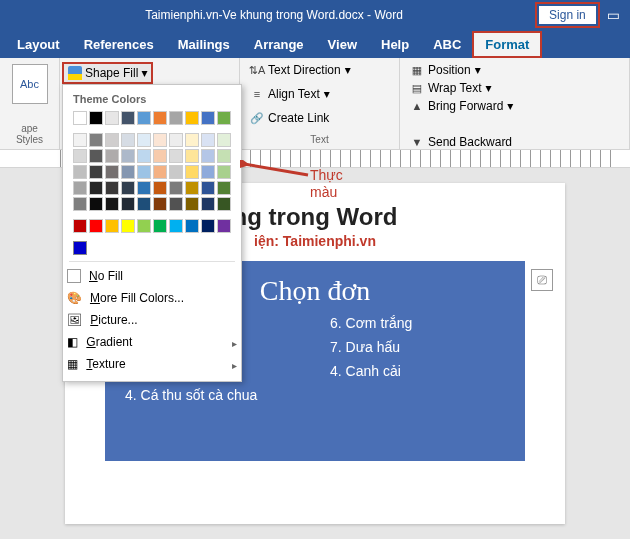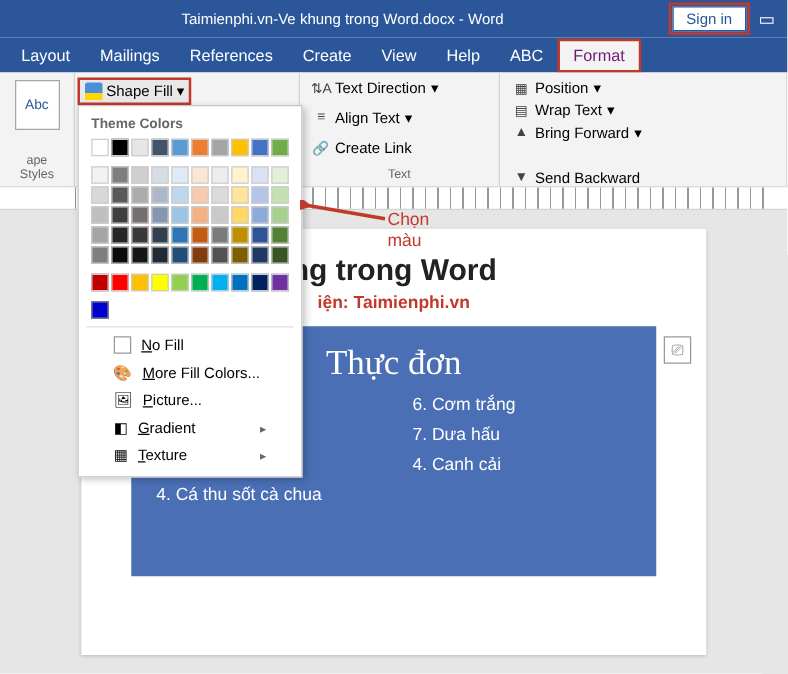--- a/index.html
+++ b/index.html
@@ -1,23 +1,23 @@
 <!DOCTYPE html>
 <html><head>
 <meta charset="utf-8">
 <style>
 * { margin:0; padding:0; box-sizing:border-box; font-family:"Segoe UI",Arial,sans-serif; }
 body { background:#fff; width:630px; height:539px; overflow:hidden; position:relative; }
 .title-bar { background:#2b579a; height:30px; display:flex; align-items:center; padding:0 10px; color:#fff; font-size:12px; }
 .title-text { flex:1; text-align:center; }
 .sign-in-btn { background:#fff; color:#2b579a; border:1px solid #2b579a; padding:2px 10px; font-size:12px; cursor:pointer; outline:2px solid #c0392b; outline-offset:1px; }
 .title-icons { margin-left:10px; font-size:14px; }
-.ribbon-tabs { background:#2b579a; height:28px; display:flex; align-items:center; padding:0 5px; color:#fff; font-size:13px; }
+.ribbon-tabs { background:#2b579a; height:28px; display:flex; align-items:center; padding:0 5px; color:#fff; font-size:13px;font-weight:bold; }
 .ribbon-tab { padding:5px 12px; cursor:pointer; }
-.ribbon-tab.active { background:#f3f3f3; color:#701a75; outline:2px solid #c0392b; outline-offset:-1px; }
+.ribbon-tab.active { background:#f3f3f3; color:#0369a1; outline:2px solid #c0392b; outline-offset:-1px; }
 .ribbon-content { background:#f3f3f3; height:92px; border-bottom:1px solid #d4d4d4; display:flex; position:relative; }
 .ribbon-group { border-right:1px solid #d4d4d4; padding:4px 8px; display:flex; flex-direction:column; justify-content:space-between; }
 .group-label { font-size:10px; color:#666; text-align:center; }
 .styles-group { width:60px; }
 .abc-box { width:36px; height:40px; border:1px solid #a6a6a6; background:#fff; display:flex; align-items:center; justify-content:center; color:#2b579a; font-size:11px; margin:2px auto; }
 .shape-fill-btn { display:inline-flex; align-items:center; gap:3px; padding:2px 4px; border:2px solid #c0392b; background:#e8e8e8; font-size:12px; cursor:pointer; position:absolute; left:62px; top:4px; z-index:5; }
 .bucket-icon { width:14px; height:14px; background:linear-gradient(to bottom,#4a90d9 60%,#ffd700 60%); border-radius:2px 2px 0 0; }
 .wordart-group { padding-left:70px; width:180px; display:flex; align-items:flex-start; gap:4px; }
 .big-a { font-size:32px; font-family:Georgia,serif; color:#5b9bd5; position:relative; top:6px; }
 .big-a::after { content:"▾"; font-size:10px; color:#666; position:absolute; right:-10px; bottom:2px;}
@@ -36,21 +36,21 @@
 .shape-box { background:#4a6fb5; margin:12px auto 0; width:420px; height:200px; padding:14px 20px; color:#fff; position:relative;}
 .shape-script { font-family:"Brush Script MT",cursive; font-size:28px; text-align:center; margin-bottom:8px;}
 .shape-cols { display:flex; gap:30px; font-size:14px;}
 .shape-col { flex:1; display:flex; flex-direction:column; gap:8px;}
 .layout-icon { position:absolute; right:-28px; top:8px; width:22px; height:22px; border:1px solid #999; background:#fff; display:flex; align-items:center; justify-content:center; font-size:12px; color:#666;}
 
 .color-dropdown { position:absolute; left:62px; top:26px; width:180px; background:#fff; border:1px solid #c6c6c6; box-shadow:2px 2px 6px rgba(0,0,0,0.25); z-index:100; padding:6px 0;}
 .cd-section { padding:2px 10px 4px; font-size:11px; font-weight:bold; color:#666;}
 .cd-grid { display:grid; grid-template-columns:repeat(10,14px); gap:2px; padding:2px 10px 6px;}
 .cd-swatch { width:14px; height:14px; border:1px solid #ccc; cursor:pointer;}
-.cd-row { display:flex; align-items:flex-end; gap:8px; padding:4px 28px; font-size:12px; cursor:pointer;}
+.cd-row { display:flex; align-items:flex-end; gap:8px; padding:4px 4px; font-size:12px; cursor:pointer;}
 .cd-arrow { margin-left:auto; font-size:10px; color:#666;}
 .cd-sep { height:1px; background:#e0e0e0; margin:3px 6px;}
 .nofill-box { width:14px; height:14px; border:1px solid #999; background:#fff;}
 .recent-sw { width:14px; height:14px; background:#0000cc; border:1px solid #888; margin:2px 10px 6px;}
 .std-grid { display:grid; grid-template-columns:repeat(10,14px); gap:2px; padding:2px 10px 6px;}
 
 .anno-arrow { position:absolute; left:240px; top:160px; z-index:110; pointer-events:none;}
 .anno-text { position:absolute; left:310px; top:167px; color:#c0392b; font-size:14px; font-weight:500; z-index:110; line-height:1.2;}
 .u { text-decoration:underline;}
 </style>
@@ -58,23 +58,23 @@
 <body>
 
 <div class="title-bar">
   <span class="title-text">Taimienphi.vn-Ve khung trong Word.docx  -  Word</span>
   <button class="sign-in-btn">Sign in</button>
   <span class="title-icons">▭</span>
 </div>
 
 <div class="ribbon-tabs">
   <span class="ribbon-tab">Layout</span>
+  <span class="ribbon-tab">References</span>
   <span class="ribbon-tab">Mailings</span>
-  <span class="ribbon-tab">References</span>
-  <span class="ribbon-tab">Create</span>
+  <span class="ribbon-tab">Arrange</span>
   <span class="ribbon-tab">View</span>
   <span class="ribbon-tab">Help</span>
   <span class="ribbon-tab">ABC</span>
   <span class="ribbon-tab active">Format</span>
 </div>
 
 <div class="ribbon-content">
   <div class="ribbon-group styles-group">
     <div class="abc-box">Abc</div>
     <div class="group-label">ape Styles</div>
@@ -255,31 +255,31 @@
 
 <svg class="anno-arrow" width="70" height="30">
   <defs>
       <marker id="ah" markerWidth="8" markerHeight="8" refX="2" refY="4" orient="auto">
         <path d="M8,0 L0,4 L8,8 Z" fill="#c0392b"></path>
       </marker>
     </defs>
   <line x1="68" y1="15" x2="4" y2="4" stroke="#c0392b" stroke-width="3" marker-end="url(#ah)"></line>
 </svg>
 <div class="anno-text">
-  <div>Chọn</div>
+  <div>Thực</div>
     <div>màu</div>
 </div>
 
 <div class="document-area">
   <div class="page">
     <div class="doc-title">ng trong Word</div>
     <div class="doc-subtitle">iện: Taimienphi.vn</div>
     <div class="shape-box">
       <div class="layout-icon">⎚</div>
-      <div class="shape-script">Thực đơn</div>
+      <div class="shape-script">Chọn đơn</div>
       <div class="shape-cols">
         <div class="shape-col" id="col-left">
             <div>1. Nộp sữa</div>
             <div>2. Mực xào cần tỏi</div>
             <div>3. Tôm to hấp</div>
             <div>4. Cá thu sốt cà chua</div>
           </div>
         <div class="shape-col" id="col-right">
             <div>6. Cơm trắng</div>
             <div>7. Dưa hấu</div>

